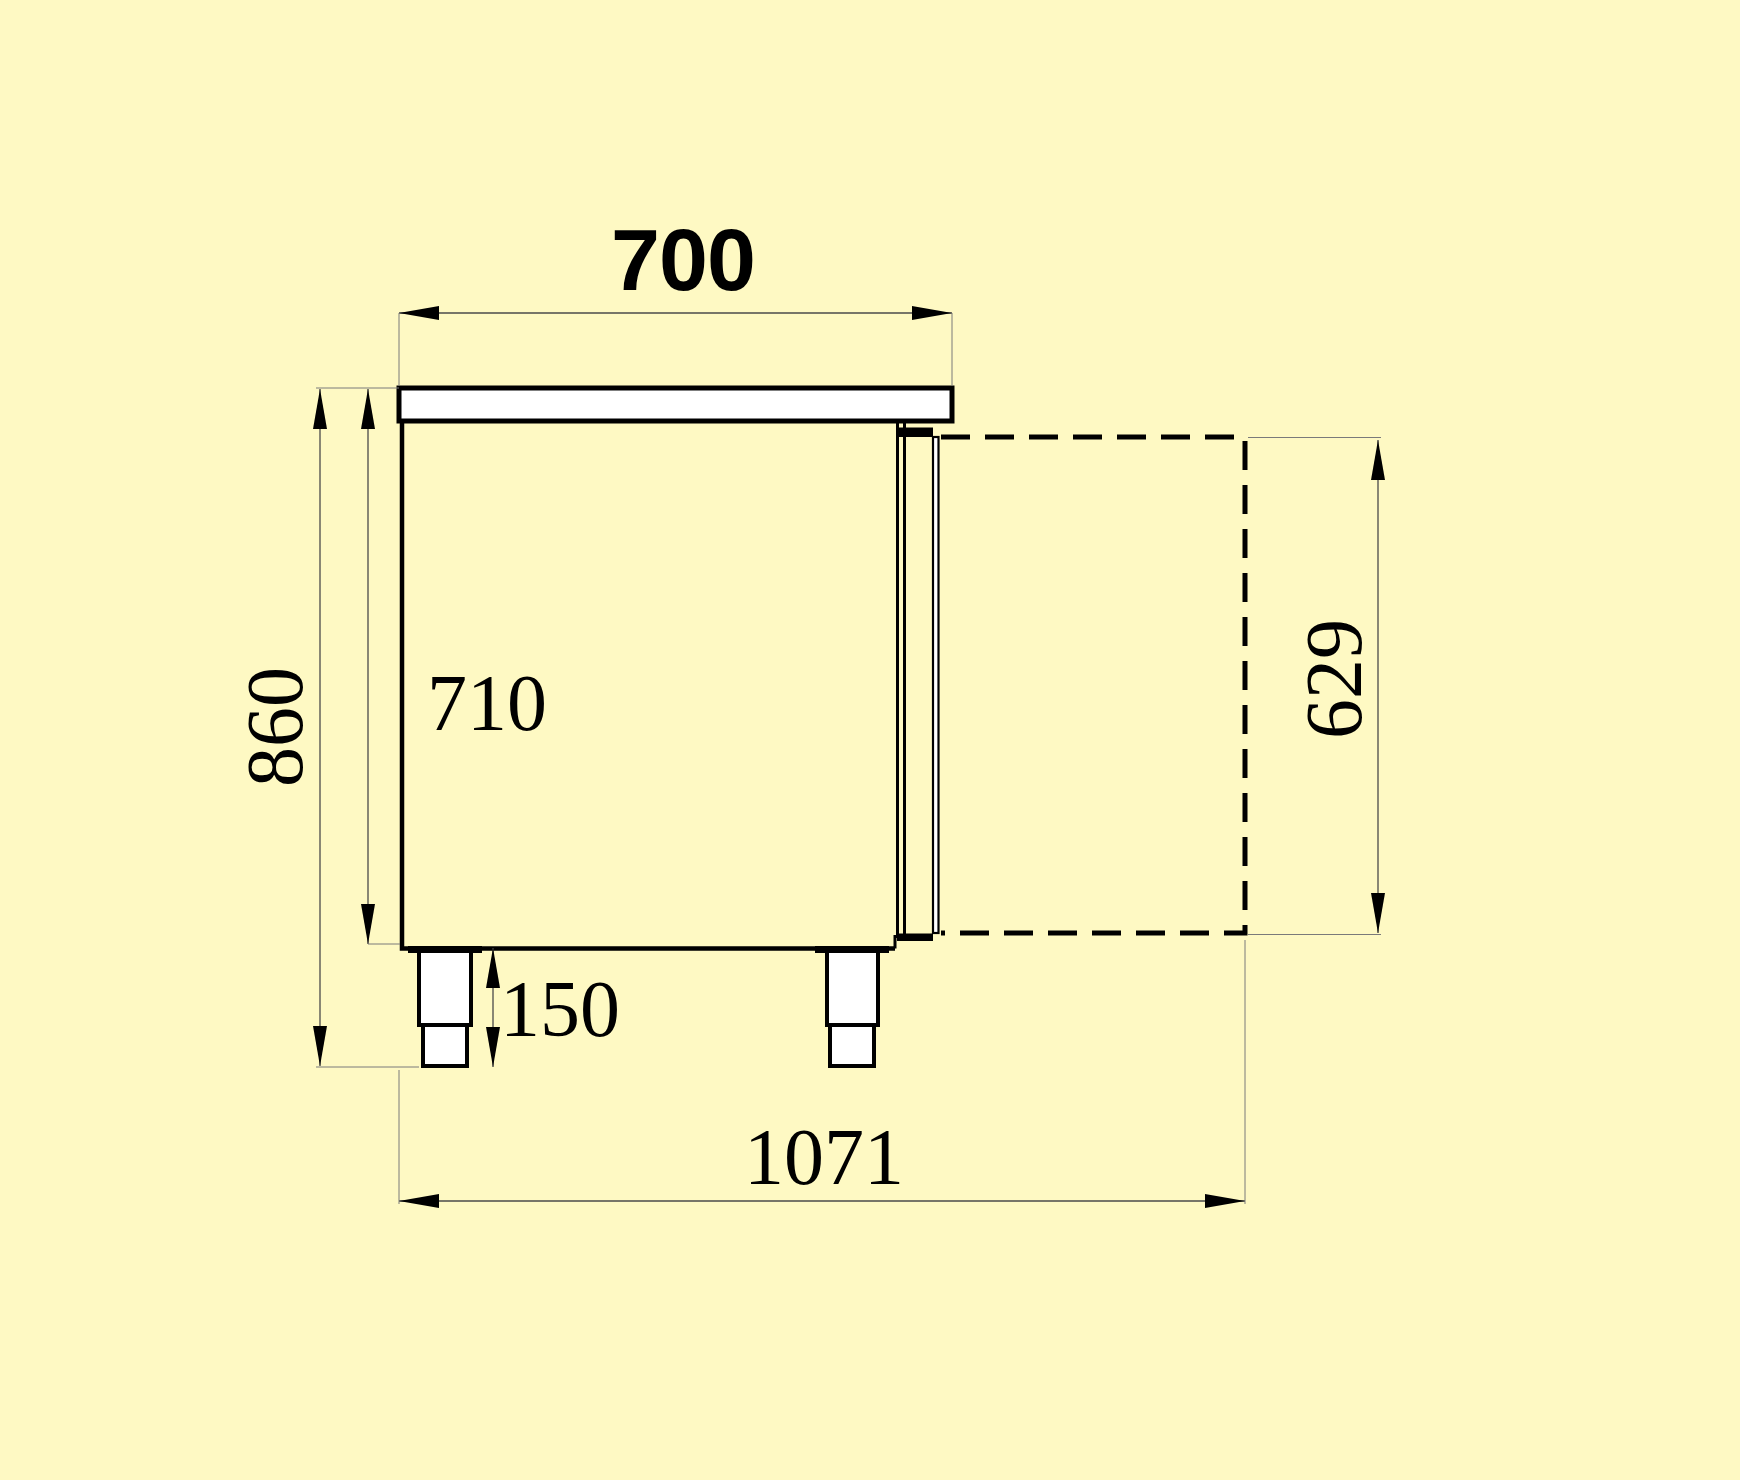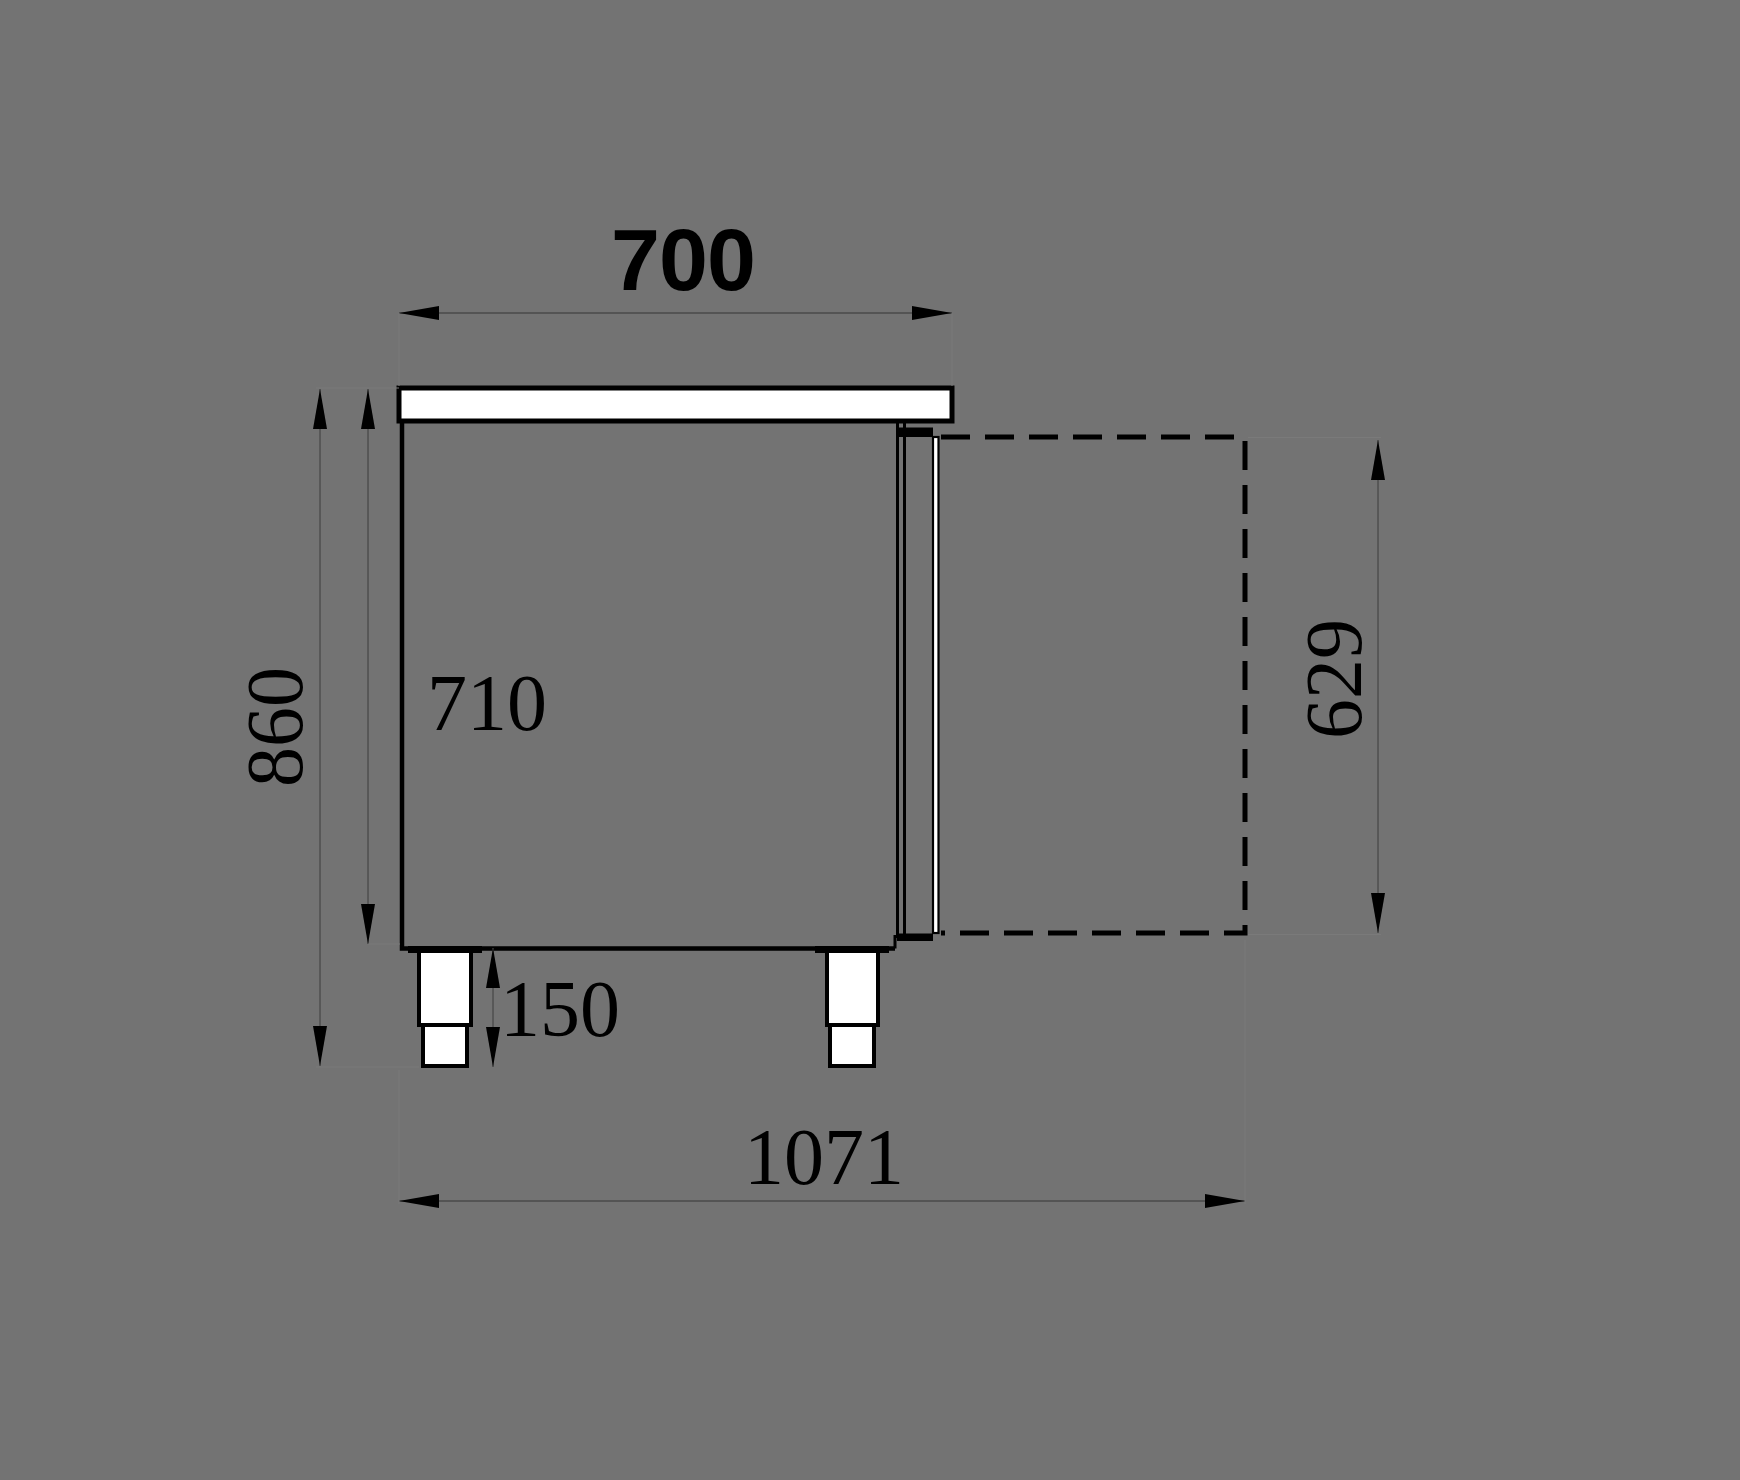--- a/index.html
+++ b/index.html
@@ -4,21 +4,21 @@
 <style>
   html, body {
     margin: 0;
     padding: 0;
     background: #ffffff;
   }
   .canvas {
     position: relative;
     width: 1740px;
     height: 1480px;
-    background: #737373;
+    background: #fef9c3;
     overflow: hidden;
   }
   svg { display: block; }
   .dim-label-serif {
     font-family: "Liberation Serif", "DejaVu Serif", serif;
     font-size: 80px;
     fill: #000000;
   }
   .dim-label-bold {
     font-family: "Liberation Sans", "DejaVu Sans", sans-serif;

